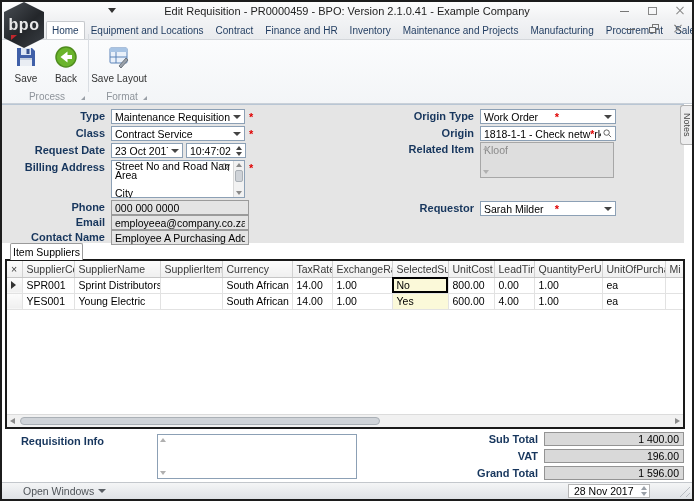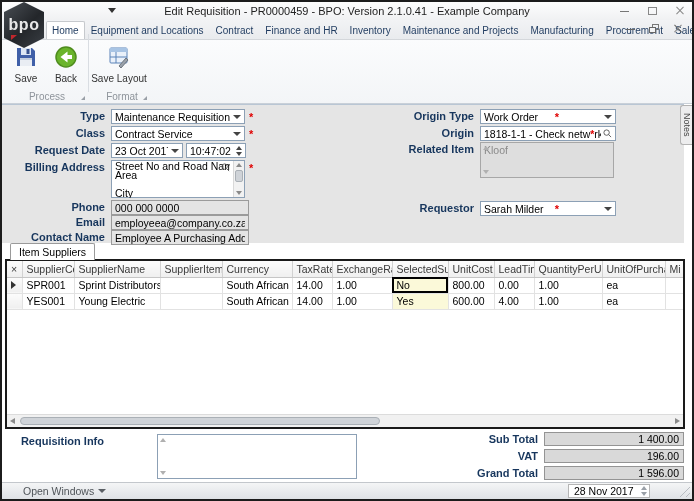--- a/index.html
+++ b/index.html
@@ -79,21 +79,21 @@
 
   
   .notes-tab { position:absolute; right:0; top:103px; width:12px; height:40px; background:#ededee;
     border:1px solid #b3b3b3; border-right:none; border-radius:3px 0 0 3px;
     display:flex; align-items:center; justify-content:center; }
   .notes-tab span { writing-mode:vertical-rl; font-size:9px; color:#444; }
 
   
   .grid-outer { position:absolute; top:241px; left:3px; width:680px; height:186px; }
   .grid-tab { position:absolute; top:0; left:5px; height:17px; background:#fff; border:1px solid #9a9a9a; border-bottom:none;
-    padding:2px 8px 0; font-size:10.5px; z-index:2; border-radius:2px 2px 0 0; }
+    padding:2px 2px 0; font-size:10.5px; z-index:2; border-radius:2px 2px 0 0; }
   .grid-box { position:absolute; top:16px; left:0; right:0; bottom:0; border:2px solid #1a1a1a; background:#fff; overflow:hidden; }
   .grid-clip { position:absolute; top:0; left:0; right:0; bottom:13px; overflow:hidden; }
   table.grid { border-collapse:collapse; table-layout:fixed; width:698px; font-size:10.5px; }
   table.grid th, table.grid td { border-right:1px solid #e2e2e2; border-bottom:1px solid #e2e2e2;
     height:16px; padding:0 4px; text-align:left; white-space:nowrap; overflow:hidden; font-weight:normal; }
   table.grid th { background:linear-gradient(#fcfcfc,#efefef); border-right-color:#d2d2d2; border-bottom-color:#c6c6c6; color:#3a3a3a; }
   td.ind, th.ind { background:linear-gradient(#fcfcfc,#efefef); border-right-color:#d2d2d2; padding:0 2px; text-align:center; }
   td.num { text-align:right; }
   td.yellow { background:#fbf9d9; }
   td.focused { outline:2px solid #000; outline-offset:-2px; }

